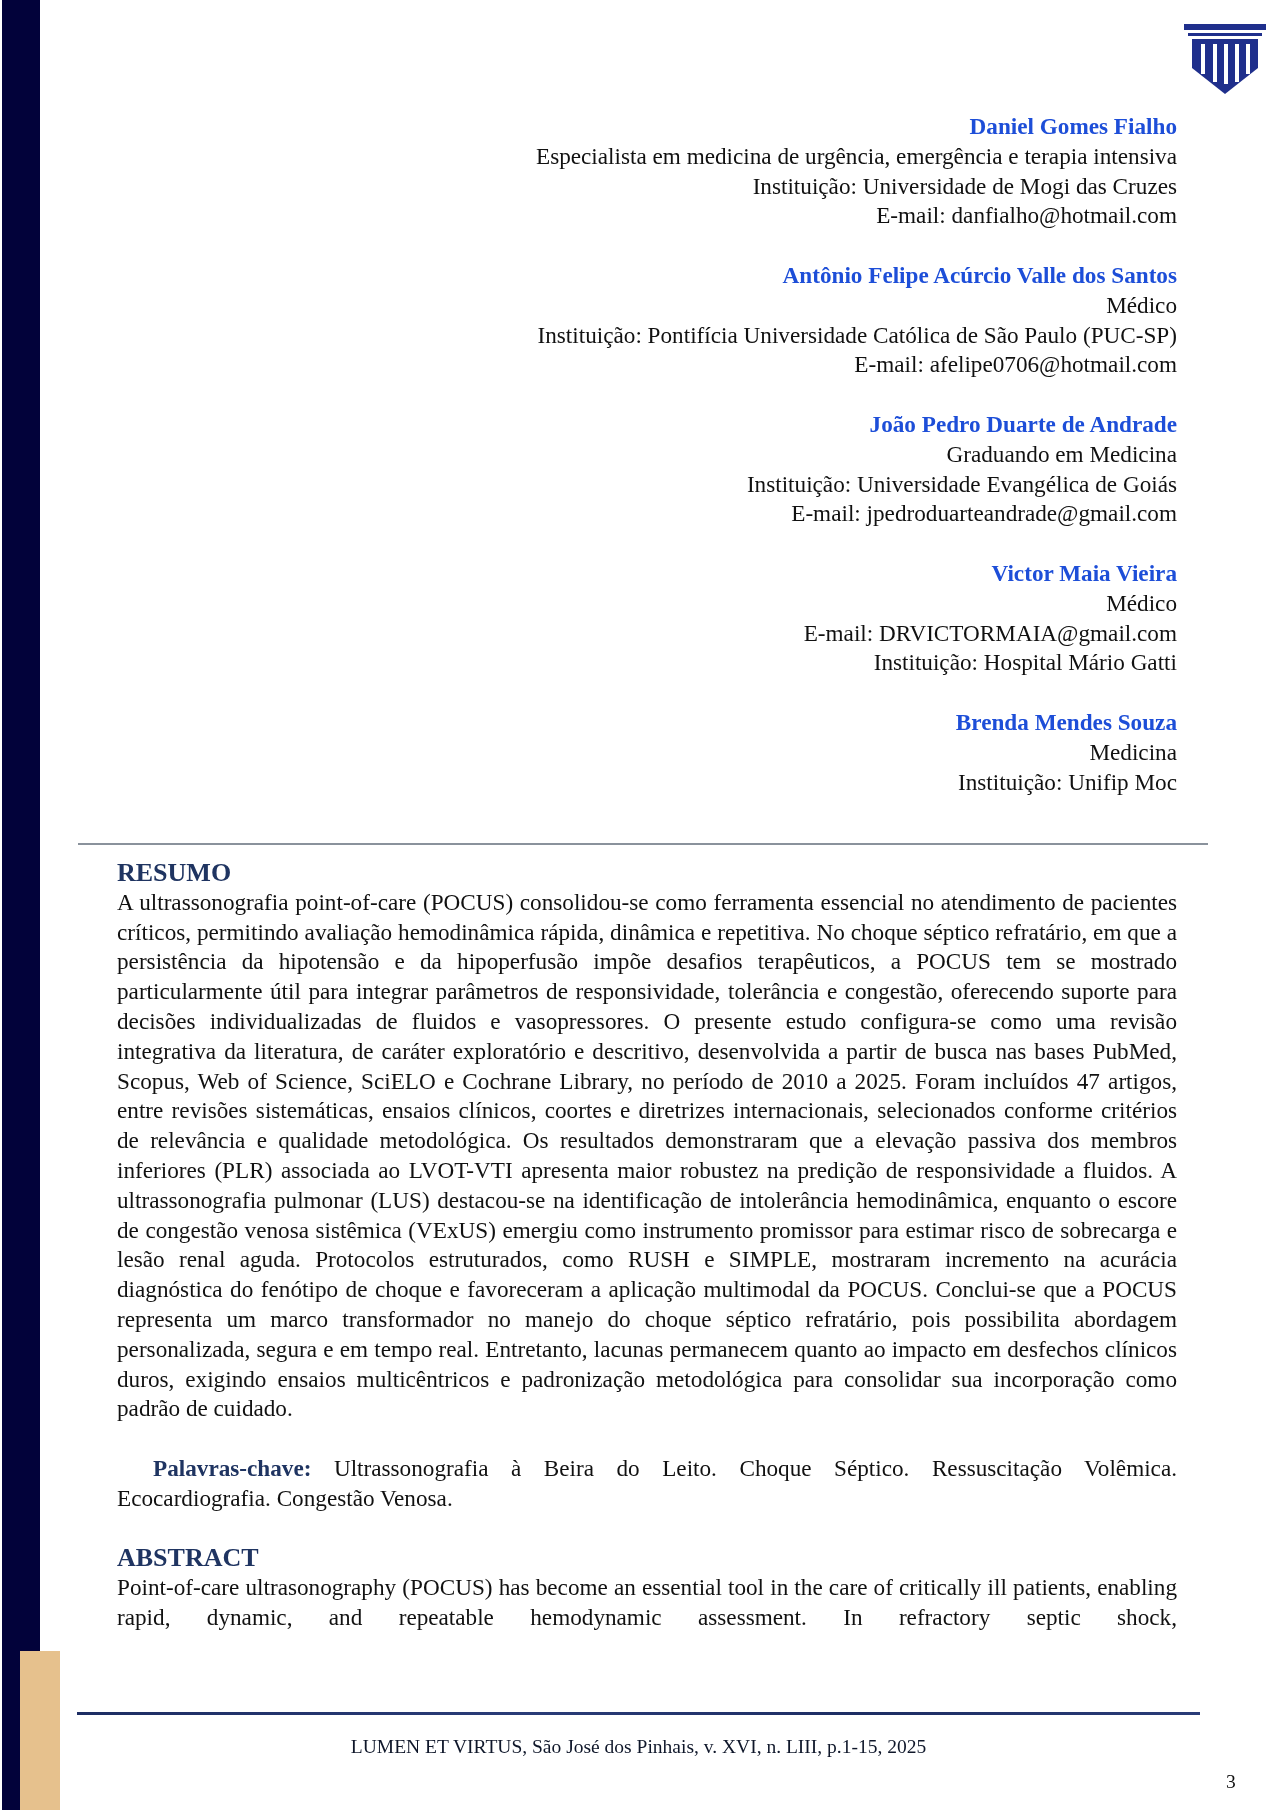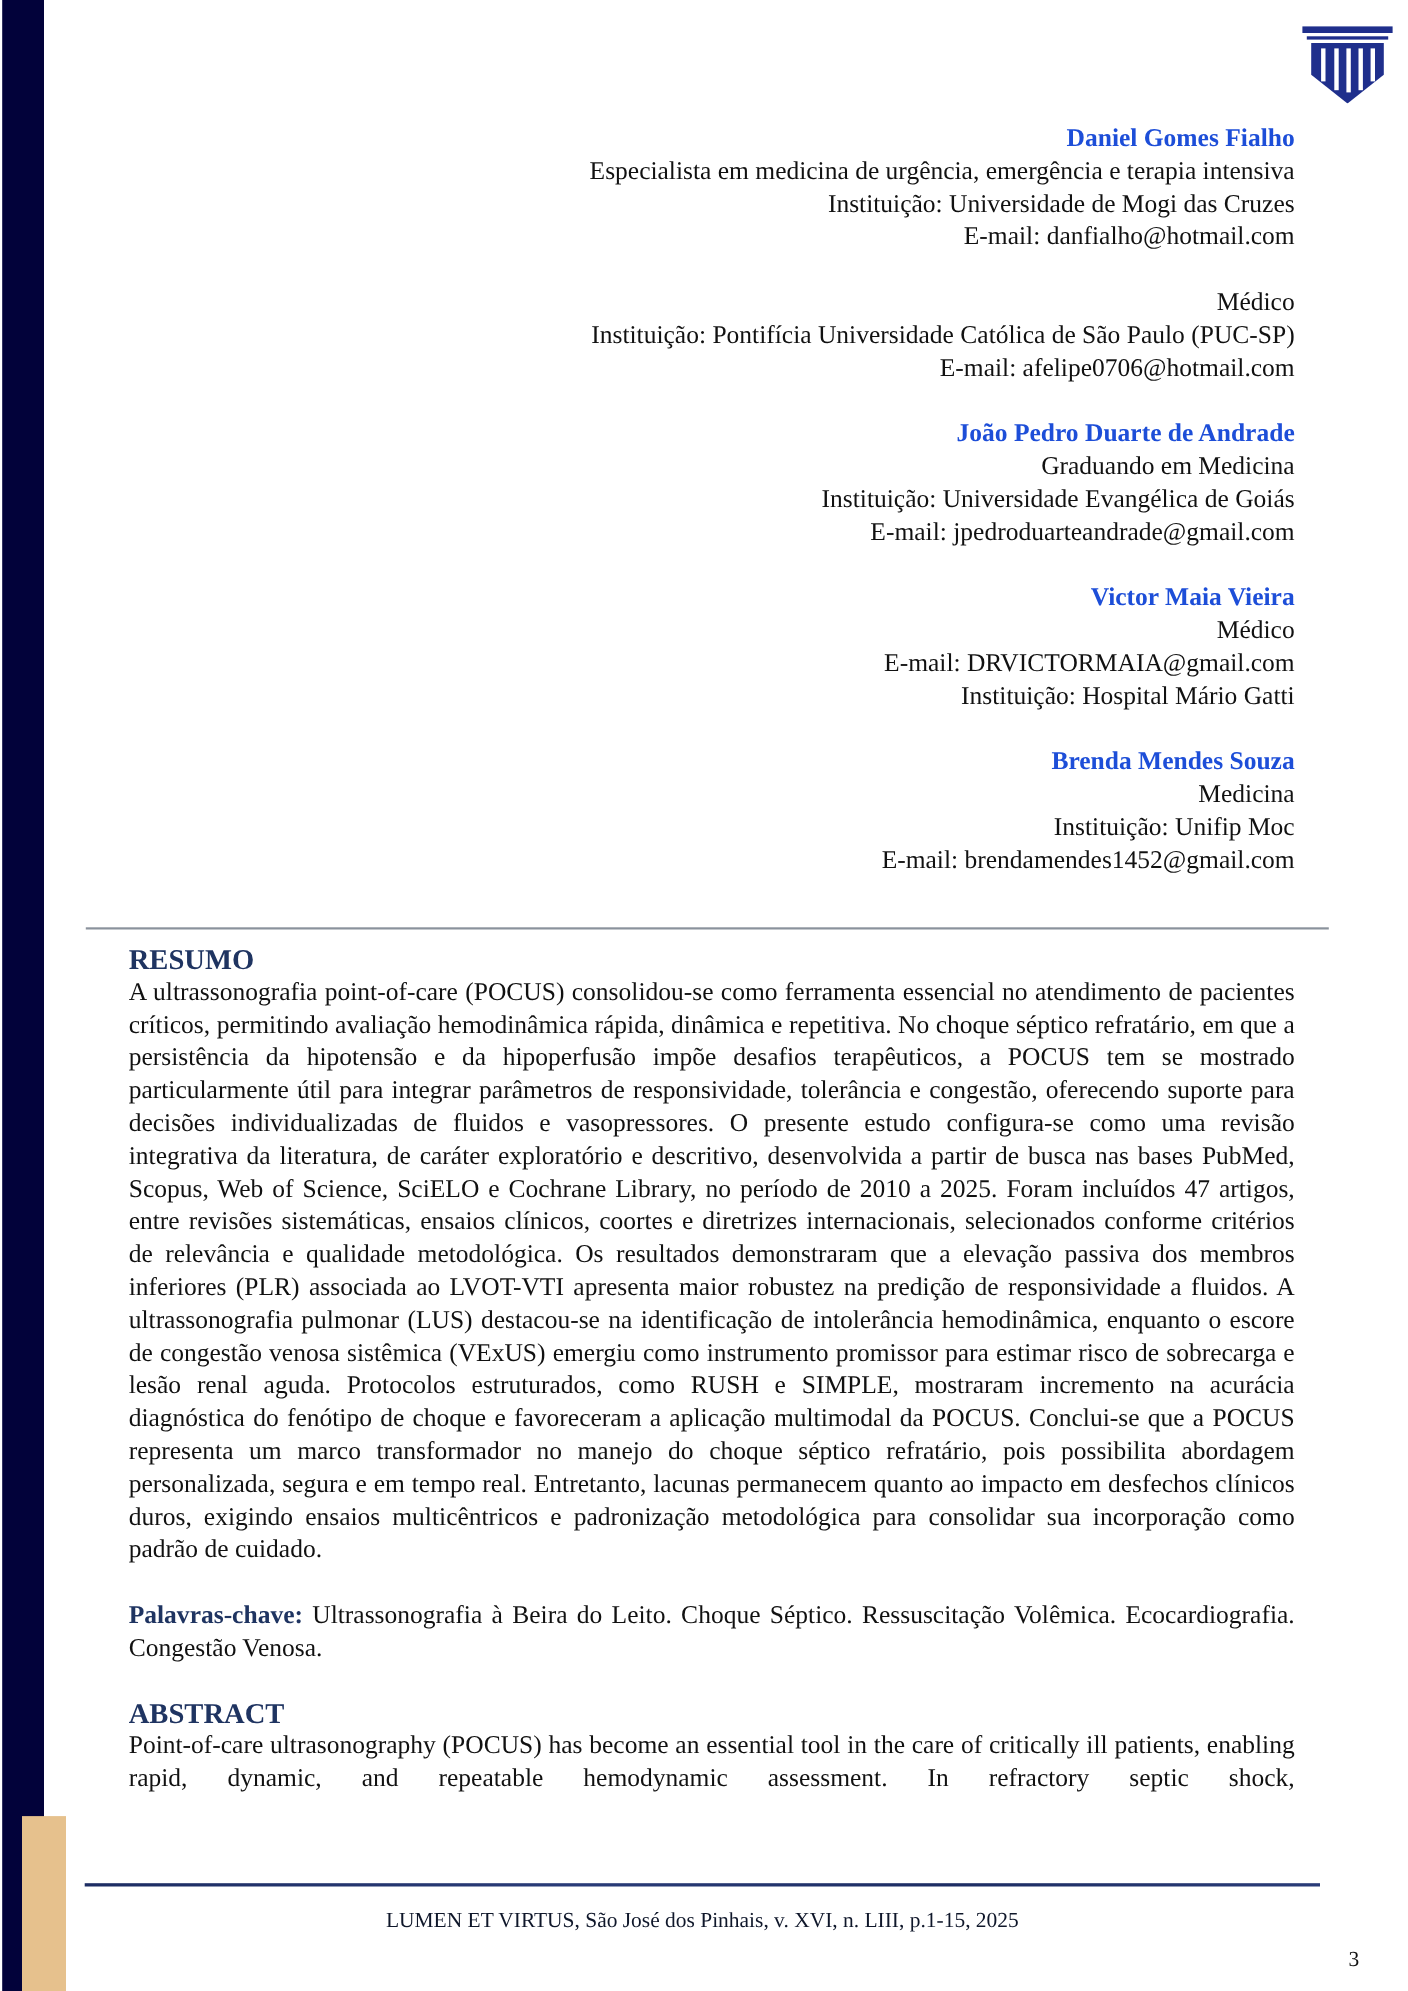--- a/index.html
+++ b/index.html
@@ -16,21 +16,21 @@
     position:absolute; right:103px; top:112px; width:900px; text-align:right;
     font-size:23.2px; line-height:29.8px;
   }
   .author { margin-bottom:29.8px; }
   .author-name { font-weight:bold; color:#1d4ed8; }
   .rule-top { position:absolute; left:78px; top:843px; width:1130px; height:2px; background:#8a929c; }
   .content { position:absolute; left:117px; top:858px; width:1060px; font-size:23.2px; line-height:29.8px; }
   .section-title { font-weight:bold; color:#1f3461; font-size:26px; line-height:29.8px; }
   .para { text-align:justify; }
   .keywords { margin-top:29.8px; text-align:justify; }
-  .kw-label { font-weight:bold; color:#1f3461; }
+  .kw-label { font-weight:bold; color:#1f3461;margin-left:36px; }
   .abstract { margin-top:29.8px; }
   .rule-bottom { position:absolute; left:77px; top:1712px; width:1123px; height:3px;
     background:linear-gradient(90deg,#1d2d63 0%,#2a3c78 40%,#1d2d63 70%,#2a3c78 100%); }
   .footer { position:absolute; left:77px; top:1735px; width:1123px; text-align:center;
     font-size:19.5px; line-height:24px; color:#0f172a; }
   .page-num { position:absolute; left:1226px; top:1770px; font-size:19.5px; line-height:24px; }
 </style>
 </head>
 <body>
 
@@ -49,41 +49,41 @@
 </svg>
 
 <div class="authors">
   <div class="author">
     <div class="author-name">Daniel Gomes Fialho</div>
     <div>Especialista em medicina de urgência, emergência e terapia intensiva</div>
     <div>Instituição: Universidade de Mogi das Cruzes</div>
     <div>E-mail: danfialho@hotmail.com</div>
   </div>
   <div class="author">
+    <div class="author-name">Antônio Felipe Acúrcio Valle dos Santos</div>
     <div>Médico</div>
     <div>Instituição: Pontifícia Universidade Católica de São Paulo (PUC-SP)</div>
     <div>E-mail: afelipe0706@hotmail.com</div>
   </div>
   <div class="author">
     <div class="author-name">João Pedro Duarte de Andrade</div>
     <div>Graduando em Medicina</div>
     <div>Instituição: Universidade Evangélica de Goiás</div>
     <div>E-mail: jpedroduarteandrade@gmail.com</div>
   </div>
   <div class="author">
     <div class="author-name">Victor Maia Vieira</div>
     <div>Médico</div>
     <div>E-mail: DRVICTORMAIA@gmail.com</div>
     <div>Instituição: Hospital Mário Gatti</div>
   </div>
   <div class="author" style="margin-bottom:16px">
     <div class="author-name">Brenda Mendes Souza</div>
     <div>Medicina</div>
     <div>Instituição: Unifip Moc</div>
-    <div>E-mail: brendamendes1452@gmail.com</div>
   </div>
 </div>
 
 <div class="rule-top"></div>
 
 <div class="content">
   <div class="section-title">RESUMO</div>
   <div class="para">A ultrassonografia point-of-care (POCUS) consolidou-se como ferramenta essencial no atendimento de pacientes críticos, permitindo avaliação hemodinâmica rápida, dinâmica e repetitiva. No choque séptico refratário, em que a persistência da hipotensão e da hipoperfusão impõe desafios terapêuticos, a POCUS tem se mostrado particularmente útil para integrar parâmetros de responsividade, tolerância e congestão, oferecendo suporte para decisões individualizadas de fluidos e vasopressores. O presente estudo configura-se como uma revisão integrativa da literatura, de caráter exploratório e descritivo, desenvolvida a partir de busca nas bases PubMed, Scopus, Web of Science, SciELO e Cochrane Library, no período de 2010 a 2025. Foram incluídos 47 artigos, entre revisões sistemáticas, ensaios clínicos, coortes e diretrizes internacionais, selecionados conforme critérios de relevância e qualidade metodológica. Os resultados demonstraram que a elevação passiva dos membros inferiores (PLR) associada ao LVOT-VTI apresenta maior robustez na predição de responsividade a fluidos. A ultrassonografia pulmonar (LUS) destacou-se na identificação de intolerância hemodinâmica, enquanto o escore de congestão venosa sistêmica (VExUS) emergiu como instrumento promissor para estimar risco de sobrecarga e lesão renal aguda. Protocolos estruturados, como RUSH e SIMPLE, mostraram incremento na acurácia diagnóstica do fenótipo de choque e favoreceram a aplicação multimodal da POCUS. Conclui-se que a POCUS representa um marco transformador no manejo do choque séptico refratário, pois possibilita abordagem personalizada, segura e em tempo real. Entretanto, lacunas permanecem quanto ao impacto em desfechos clínicos duros, exigindo ensaios multicêntricos e padronização metodológica para consolidar sua incorporação como padrão de cuidado.</div>
 
   <div class="keywords"><span class="kw-label">Palavras-chave:</span><span> Ultrassonografia à Beira do Leito. Choque Séptico. Ressuscitação Volêmica. Ecocardiografia. Congestão Venosa.</span></div>

